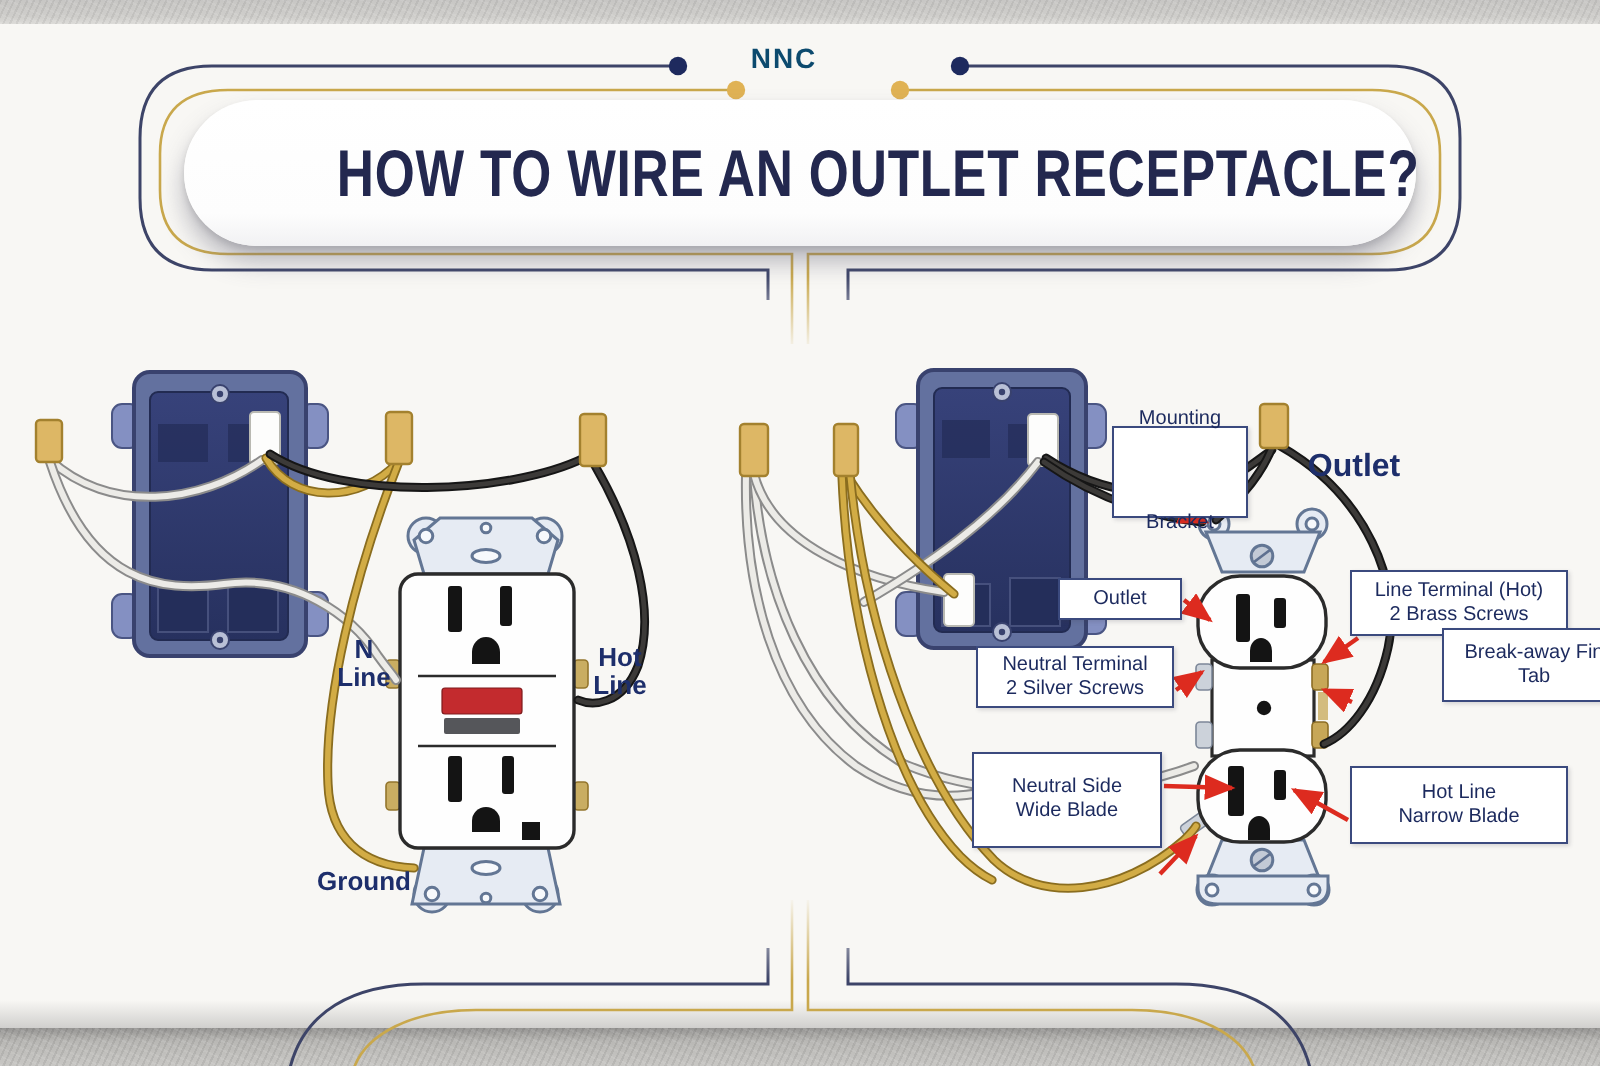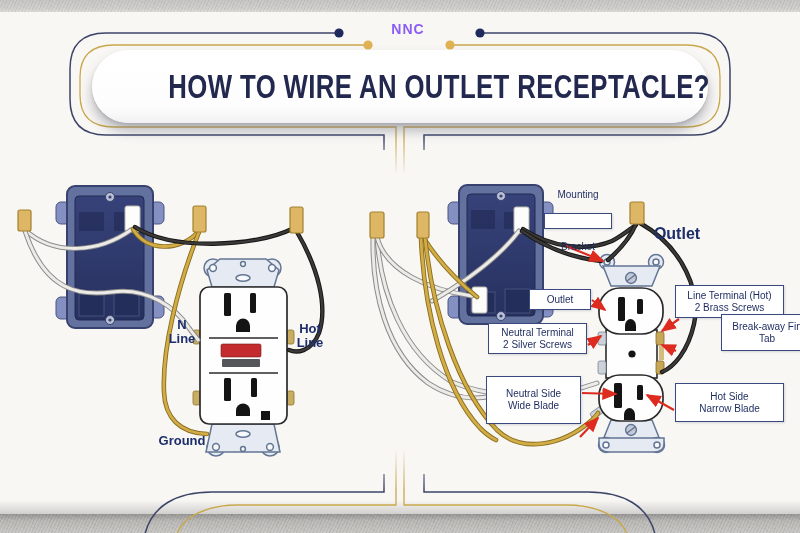--- a/index.html
+++ b/index.html
@@ -22,22 +22,22 @@
       repeating-linear-gradient(115deg, rgba(0,0,0,.07) 0 1px, transparent 1px 3px),
       repeating-linear-gradient(24deg, rgba(255,255,255,.08) 0 1px, transparent 1px 4px),
       linear-gradient(180deg,#969593 0%,#b9b8b5 35%,#c8c7c4 100%);
   }
   .strip-shadow{
     top:500px;height:14px;
     background:linear-gradient(180deg, rgba(90,90,90,0) 0%, rgba(90,90,90,.25) 100%);
   }
   svg.scene{position:absolute;left:0;top:0;}
   .brand{
-    position:absolute;left:368px;top:21px;width:80px;text-align:center;
-    font-size:14px;font-weight:bold;letter-spacing:1px;color:#8b5cf6;
+    position:absolute;left:352px;top:21px;width:80px;text-align:center;
+    font-size:14px;font-weight:bold;letter-spacing:1px;color:#0c4a6e;
   }
   .pill{
     position:absolute;left:92px;top:50px;width:616px;height:73px;
     background:linear-gradient(180deg,#ffffff 0%,#fdfdfd 78%,#f1f1f3 100%);
     border-radius:38px;
     box-shadow:0 8px 12px rgba(105,105,122,.45), 0 2px 3px rgba(0,0,0,.12);
     display:flex;align-items:center;
   }
   .pill h1{
     margin:0;font-size:33px;font-weight:bold;color:#23284f;
@@ -323,21 +323,21 @@
     <span>Line</span>
   </div>
   <div class="navy-label" style="left:288px;top:322px;width:44px;">
     <span>Hot</span><br>
     <span>Line</span>
   </div>
   <div class="navy-label" style="left:154px;top:434px;width:56px;">Ground</div>
 
   <div class="outlet-title">Outlet</div>
 
-  <div class="callout" style="left:544px;top:213px;width:68px;height:16px;gap:40px;">
+  <div class="callout" style="left:556px;top:213px;width:68px;height:46px;gap:40px;">
     <span>Mounting</span>
     <span>Bracket</span>
   </div>
   <div class="callout" style="left:529px;top:289px;width:62px;height:21px;">
     <span>Outlet</span>
   </div>
   <div class="callout" style="left:675px;top:285px;width:109px;height:33px;text-align:center;">
     <span>Line Terminal (Hot)</span>
     <span>2 Brass Screws</span>
   </div>
@@ -347,17 +347,17 @@
   </div>
   <div class="callout" style="left:675px;top:314px;width:92px;height:37px;margin-left:46px;">
     <span>Break-away Fin</span>
     <span>Tab</span>
   </div>
   <div class="callout" style="left:486px;top:376px;width:95px;height:48px;">
     <span>Neutral Side</span>
     <span>Wide Blade</span>
   </div>
   <div class="callout" style="left:675px;top:383px;width:109px;height:39px;">
-    <span>Hot Side</span>
+    <span>Hot Line</span>
     <span>Narrow Blade</span>
   </div>
 
 </div>
 
 </body></html>

